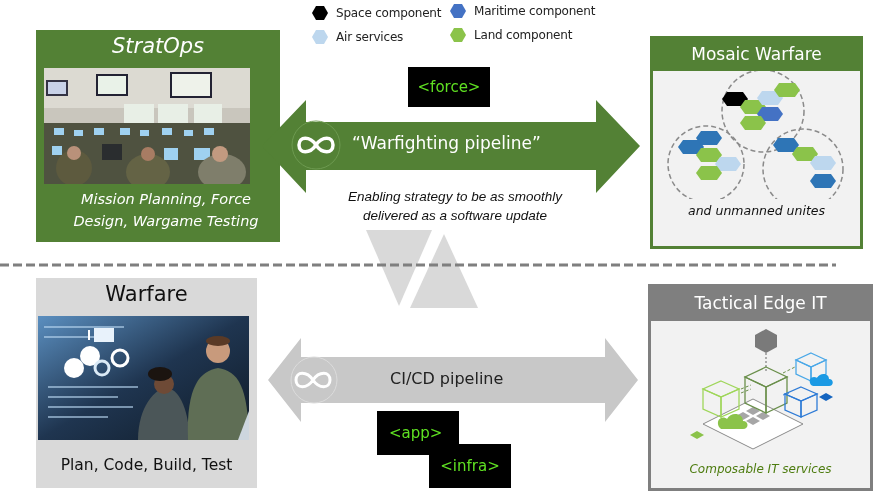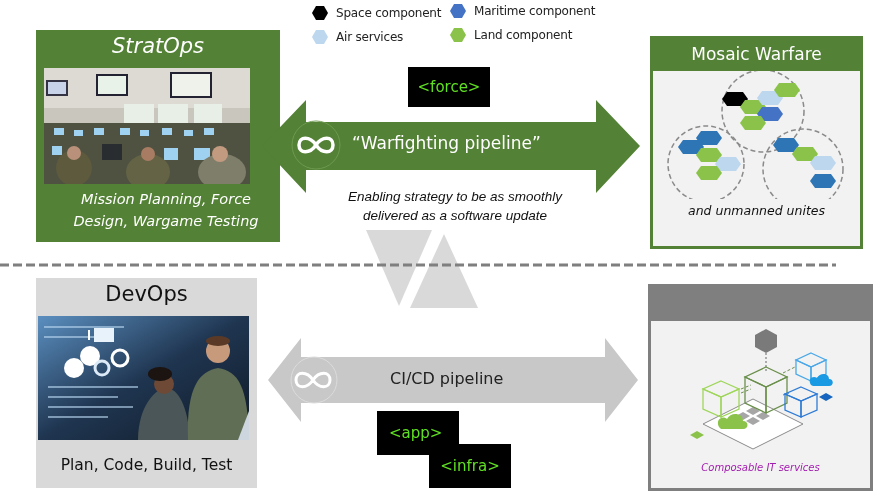--- a/index.html
+++ b/index.html
@@ -21,21 +21,21 @@
   .mosaic .art { position:absolute; left:0; top:32px; width:207px; height:128px; }
   .mosaic .caption { position:absolute; left:0; right:0; top:162px; text-align:center; font-style:italic; font-size:12.5px; line-height:20px; color:#111; font-family:"DejaVu Sans", sans-serif; }
   .devops { left:36px; top:278px; width:221px; height:210px; background:#d9d9d9; }
   .devops .panel-title { top:4px; font-size:21px; color:#111; }
   .devops .photo { position:absolute; left:2px; top:38px; width:211px; height:124px; }
   .devops .caption { position:absolute; left:0; right:0; top:178px; text-align:center; font-size:15.5px; color:#111; font-family:"DejaVu Sans", sans-serif; }
   .tactical { left:648px; top:284px; width:225px; height:207px; background:#f2f2f2; border:3px solid #7f7f7f; }
   .tactical .head { position:absolute; left:0; top:0; right:0; height:34px; background:#7f7f7f; }
   .tactical .panel-title { top:6px; font-size:17px; color:#fff; }
   .tactical .art { position:absolute; left:10px; top:36px; width:205px; height:130px; }
-  .tactical .caption { position:absolute; left:0; right:0; top:175px; text-align:center; font-style:italic; font-size:10px; color:#a21caf; font-family:"DejaVu Sans", sans-serif; }
+  .tactical .caption { position:absolute; left:0; right:0; top:175px; text-align:center; font-style:italic; font-size:12px; color:#4d7c0f; font-family:"DejaVu Sans", sans-serif; }
   
   .codebox { position:absolute; background:#000; color:#5fe022; font-size:15px; font-family:"DejaVu Sans", sans-serif; display:flex; align-items:center; justify-content:center; }
   .arrow-label { position:absolute; font-family:"DejaVu Sans", sans-serif; }
   .subtitle { position:absolute; left:300px; top:187px; width:310px; text-align:center; font-style:italic; font-size:13.5px; line-height:19px; color:#111; }
 </style>
 </head>
 <body>
 
 <div class="legend-item" style="left:312px;top:6px;">
   <svg width="16" height="14" viewBox="0 0 16 14">
@@ -163,21 +163,21 @@
   <polygon points="0,0 66,0 33,76" fill="#d9d9d9"></polygon>
   <polygon points="77,78 44,78 ... " fill="none"></polygon>
   <polygon points="78,4 112,78 44,78" fill="#d9d9d9"></polygon>
 </svg>
 
 <svg class="abs" style="left:0;top:263px;" width="840" height="4">
   <line x1="0" y1="2" x2="836" y2="2" stroke="#7f7f7f" stroke-width="3" stroke-dasharray="9,4"></line>
 </svg>
 
 <div class="panel devops">
-  <div class="panel-title">DevOps</div>
+  <div class="panel-title">Warfare</div>
   <svg class="photo" viewBox="0 0 211 124" preserveAspectRatio="none">
     <defs>
       <linearGradient id="dg" x1="0" y1="0" x2="1" y2="1">
         <stop offset="0" stop-color="#5b8fc0"></stop>
           <stop offset="0.5" stop-color="#1f3550"></stop>
           <stop offset="1" stop-color="#0f1a26"></stop>
       </linearGradient>
     </defs>
     <rect width="211" height="124" fill="url(#dg)"></rect>
     <g fill="#b9d7f1" opacity="0.6">
@@ -212,20 +212,21 @@
 <svg class="abs" style="left:293px;top:369px;" width="40" height="22" viewBox="0 0 40 22">
   <path d="M20,11 C14,2 3,2 3,11 C3,20 14,20 20,11 C26,2 37,2 37,11 C37,20 26,20 20,11 Z" fill="none" stroke="#fff" stroke-width="3"></path>
 </svg>
 <div class="arrow-label" style="left:390px;top:369px;font-size:16px;color:#222;">CI/CD pipeline</div>
 
 <div class="codebox" style="left:377px;top:411px;width:82px;height:44px;justify-content:flex-start;padding-left:12px;box-sizing:border-box;">&lt;app&gt;</div>
 <div class="codebox" style="left:429px;top:444px;width:82px;height:44px;">&lt;infra&gt;</div>
 
 <div class="panel tactical">
   <div class="head"></div>
+  <div class="panel-title">Tactical Edge IT</div>
   <svg class="art" viewBox="0 0 205 130">
     <polygon points="105,16 118,16 ... " fill="none"></polygon>
     <polygon points="92,88 142,113 92,138 42,113" fill="#fff" stroke="#8a8a8a" stroke-width="1" transform="translate(0,-12)"></polygon>
     <g fill="#a6a6a6">
       <polygon points="92,84 99,88 92,92 85,88"></polygon>
         <polygon points="102,89 109,93 102,97 95,93"></polygon>
       <polygon points="82,89 89,93 82,97 75,93"></polygon>
         <polygon points="92,94 99,98 92,102 85,98"></polygon>
     </g>
     <polygon points="105,6 116,12 116,24 105,30 94,24 94,12" fill="#7a7a7a"></polygon>

